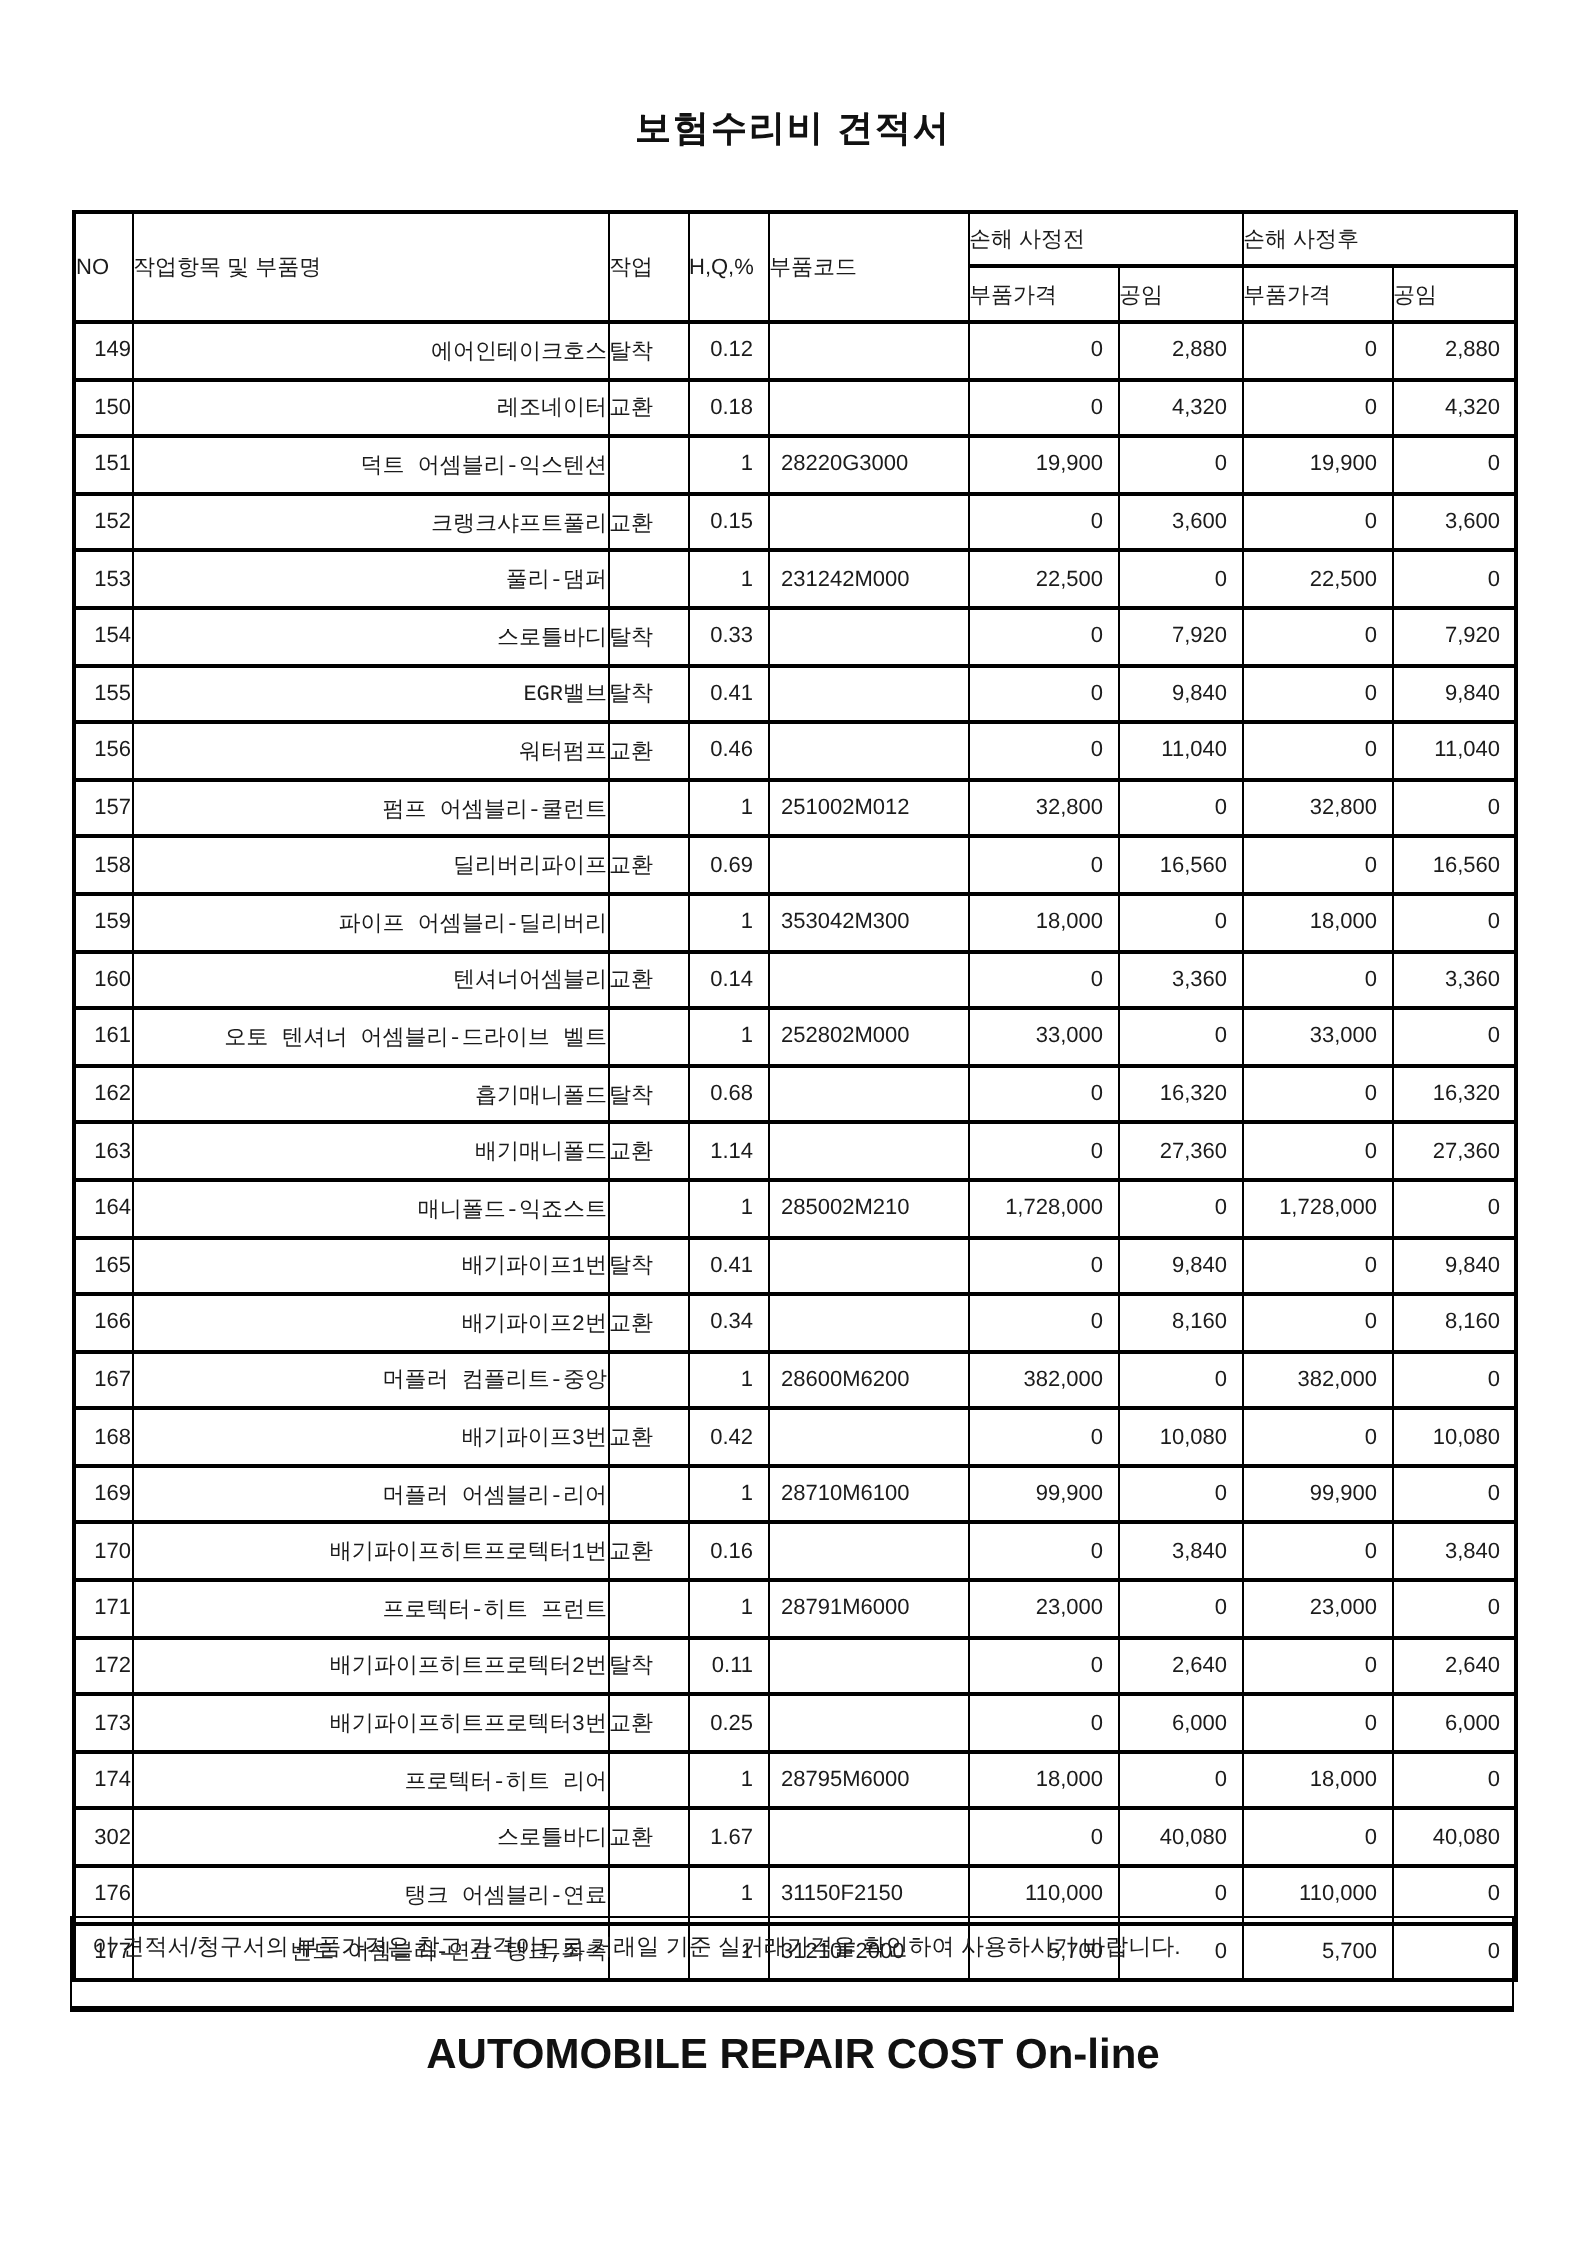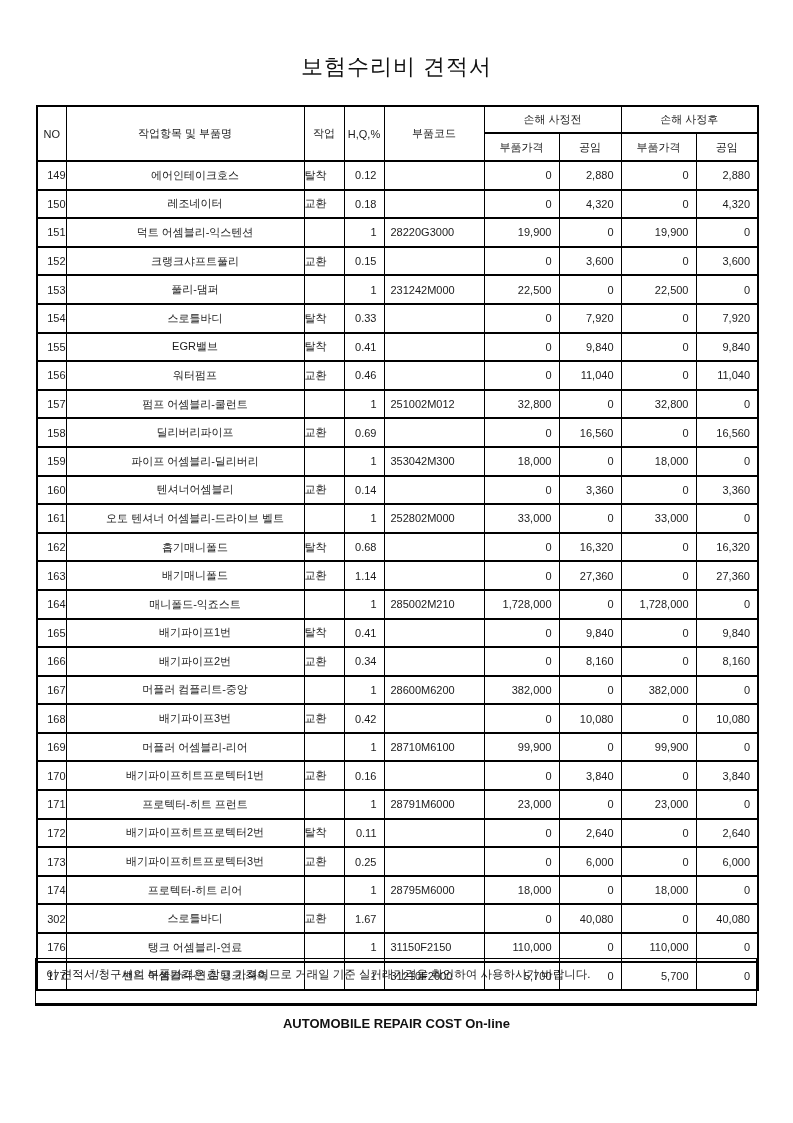--- a/index.html
+++ b/index.html
@@ -6,54 +6,54 @@
   .page{
     position:relative;
     width:793px;height:1123px;
     background:#ffffff;
     font-family:"Liberation Sans","DejaVu Sans",sans-serif;
     color:#1b1b1b;
     overflow:hidden;
   }
   .title{
     position:absolute;top:52px;left:0;width:100%;
-    text-align:center;font-size:22px;font-weight:normal;
+    text-align:center;font-size:18px;font-weight:bold;
     letter-spacing:1px;margin:0;color:#111;
   }
   table.estimate{
     position:absolute;top:105px;left:36px;
     width:721px;border-collapse:collapse;table-layout:fixed;
     border:2px solid #000;
   }
   .estimate th,.estimate td{
     border-left:1px solid #000;border-right:1px solid #000;
     border-top:2px solid #000;border-bottom:2px solid #000;
     font-size:11px;font-weight:normal;padding:0;
     overflow:hidden;white-space:nowrap;color:#1b1b1b;
   }
-  .estimate thead th{text-align:center;vertical-align:middle;}
+  .estimate thead th{text-align:left;vertical-align:middle;}
   .estimate thead tr.h1 th{height:25px;}
   .estimate thead tr.h2 th{height:26px;margin-left:36px;}
   .estimate tbody td{height:26.6px;vertical-align:middle;}
   td.c-no{text-align:right;}
-  td.c-name{text-align:center;padding-left:20px;}
+  td.c-name{text-align:right;padding-left:20px;font-family:Liberation Mono, monospace;}
   td.c-work{text-align:left;}
   td.c-hq{text-align:right;padding-right:7px;}
   td.c-code{text-align:left;padding-left:6px;}
   td.c-num{text-align:right;padding-right:7px;}
   .notice{
     position:absolute;top:958px;left:35px;width:722px;height:48px;
     box-sizing:border-box;
     border:1px solid #000;border-bottom:3px solid #000;
     font-size:11.5px;line-height:1.3;
     padding:8px 10px;color:#1b1b1b;
   }
   .brand{
     position:absolute;top:1016px;left:0;width:100%;
-    text-align:center;font-weight:bold;font-size:13px;color:#111;
+    text-align:center;font-weight:bold;font-size:21px;color:#111;
   }
   .pageno{
     position:absolute;top:1044px;left:0;width:100%;
     text-align:center;font-size:12px;color:#1b1b1b;
   }
 </style>
 </head>
 <body>
 
 <div class="page">

